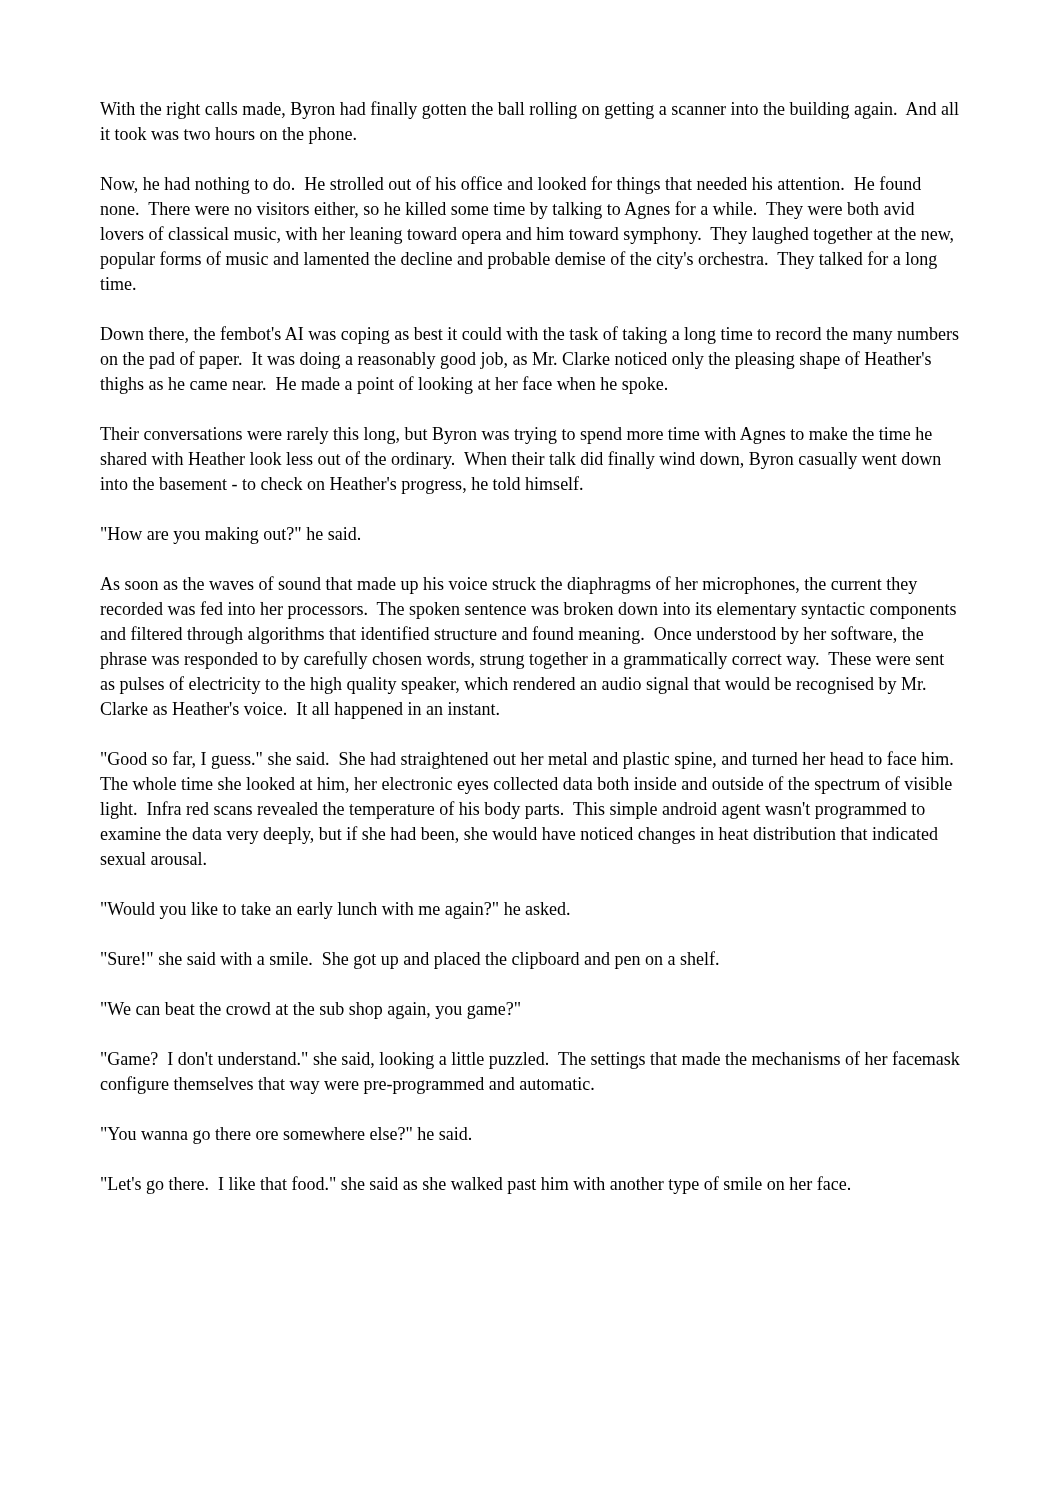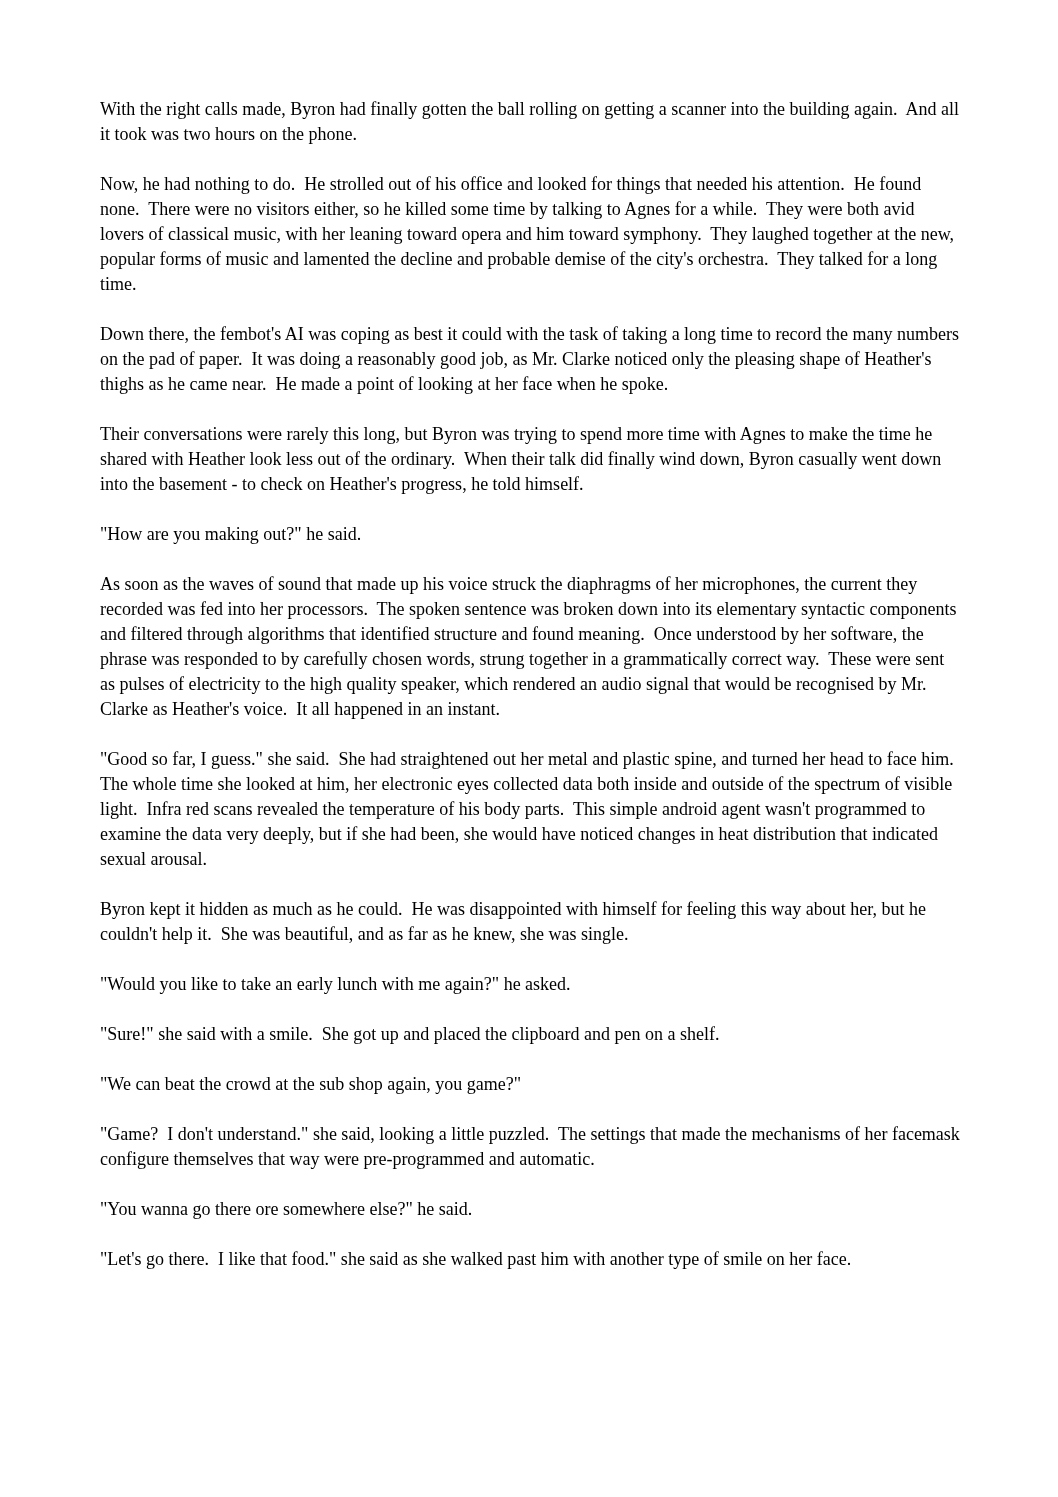--- a/index.html
+++ b/index.html
@@ -38,21 +38,20 @@
 
 <div class="page">
   <div class="doc-body">
       <p>With the right calls made, Byron had finally gotten the ball rolling on getting a scanner into the building again.  And all it took was two hours on the phone.</p>
       <p>Now, he had nothing to do.  He strolled out of his office and looked for things that needed his attention.  He found none.  There were no visitors either, so he killed some time by talking to Agnes for a while.  They were both avid lovers of classical music, with her leaning toward opera and him toward symphony.  They laughed together at the new, popular forms of music and lamented the decline and probable demise of the city's orchestra.  They talked for a long time.</p>
       <p>Down there, the fembot's AI was coping as best it could with the task of taking a long time to record the many numbers on the pad of paper.  It was doing a reasonably good job, as Mr. Clarke noticed only the pleasing shape of Heather's thighs as he came near.  He made a point of looking at her face when he spoke.</p>
       <p>Their conversations were rarely this long, but Byron was trying to spend more time with Agnes to make the time he shared with Heather look less out of the ordinary.  When their talk did finally wind down, Byron casually went down into the basement - to check on Heather's progress, he told himself.</p>
       <p>"How are you making out?" he said.</p>
       <p>As soon as the waves of sound that made up his voice struck the diaphragms of her microphones, the current they recorded was fed into her processors.  The spoken sentence was broken down into its elementary syntactic components and filtered through algorithms that identified structure and found meaning.  Once understood by her software, the phrase was responded to by carefully chosen words, strung together in a grammatically correct way.  These were sent as pulses of electricity to the high quality speaker, which rendered an audio signal that would be recognised by Mr. Clarke as Heather's voice.  It all happened in an instant.</p>
       <p>"Good so far, I guess." she said.  She had straightened out her metal and plastic spine, and turned her head to face him.  The whole time she looked at him, her electronic eyes collected data both inside and outside of the spectrum of visible light.  Infra red scans revealed the temperature of his body parts.  This simple android agent wasn't programmed to examine the data very deeply, but if she had been, she would have noticed changes in heat distribution that indicated sexual arousal.</p>
-      <p>Byron kept it hidden as much as he could.  He was disappointed with himself for feeling this way about her, but he couldn't help it.  She was beautiful, and as far as he knew, she was single.</p>
       <p>"Would you like to take an early lunch with me again?" he asked.</p>
       <p>"Sure!" she said with a smile.  She got up and placed the clipboard and pen on a shelf.</p>
       <p>"We can beat the crowd at the sub shop again, you game?"</p>
       <p>"Game?  I don't understand." she said, looking a little puzzled.  The settings that made the mechanisms of her facemask configure themselves that way were pre-programmed and automatic.</p>
       <p>"You wanna go there ore somewhere else?" he said.</p>
       <p>"Let's go there.  I like that food." she said as she walked past him with another type of smile on her face.</p>
     </div>
 </div>
 
 </body></html>

